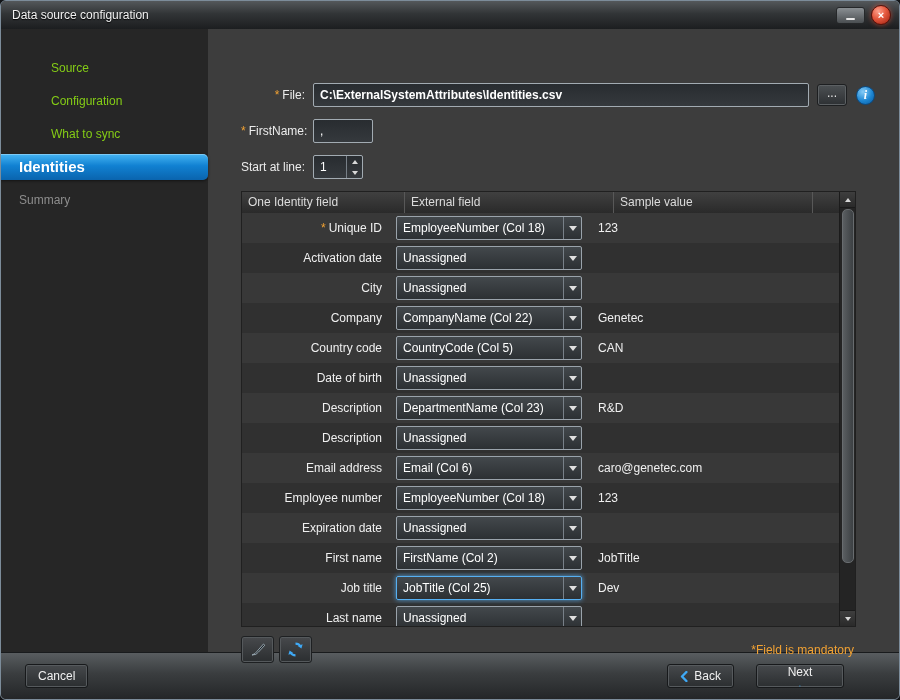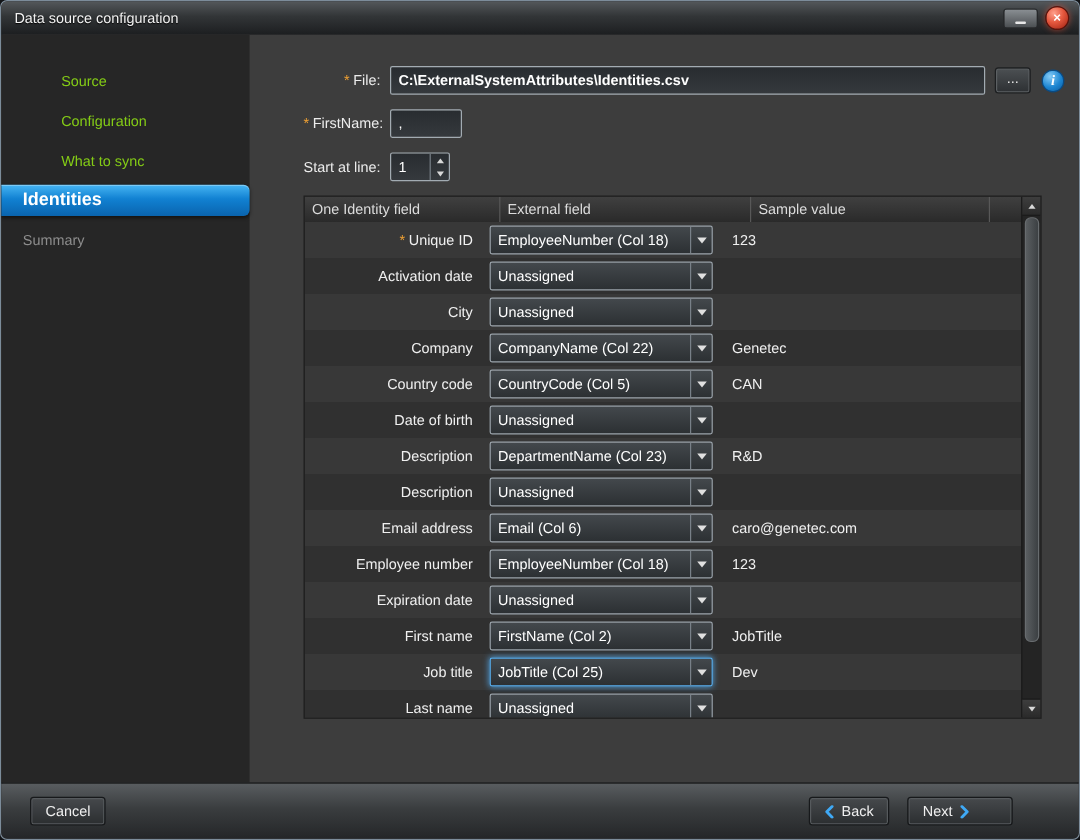--- a/index.html
+++ b/index.html
@@ -15,21 +15,21 @@
   .btn-close{width:18px;height:18px;border-radius:50%;background:radial-gradient(circle at 35% 28%,#ffa08c,#e4573d 45%,#9c1f10);border:1px solid #5d120a;color:#fff;font-size:11px;font-weight:bold;display:flex;align-items:center;justify-content:center;cursor:pointer;box-shadow:0 0 5px rgba(255,90,60,.55);}
 
   
   .dialog-body{flex:1;display:flex;background:#3d3d3d;min-height:0;}
   .sidebar{width:207px;flex:0 0 207px;background:#262626;padding-top:26px;}
   .nav-item{height:26px;line-height:26px;padding-left:18px;margin-bottom:7px;cursor:pointer;white-space:nowrap;}
   .nav-item.link{color:#84cc16;margin-left:32px;}
   .nav-item.disabled{color:#8d8d8d;cursor:default;}
   .nav-item.selected{background:linear-gradient(#46b5f3,#1181d2 45%,#0a64ae);color:#fff;font-weight:bold;font-size:15px;border-radius:0 5px 5px 0;box-shadow:inset 0 1px 0 rgba(255,255,255,.3), 0 1px 3px rgba(0,0,0,.5);}
 
-  .content{flex:1;padding:26px 0 0 45px;position:relative;min-width:0;}
+  .content{flex:1;padding:26px 0 0 33px;position:relative;min-width:0;margin-top:28px;}
 
   
   .form-row{display:flex;align-items:center;margin-bottom:12px;}
   .flabel{width:64px;flex:0 0 64px;text-align:right;margin-right:8px;white-space:nowrap;color:#ececec;}
   .req{color:#f2a233;margin-right:3px;}
   .text-input{background:linear-gradient(#282c30,#35393d);border:1px solid #a2abb2;border-radius:2px;color:#fff;height:22px;padding:0 6px;font-size:12px;font-family:"Liberation Sans",sans-serif;outline:none;}
   .file-input{width:482px;font-weight:bold;}
   .small-input{width:46px;}
   .browse-btn{width:30px;height:22px;margin-left:8px;background:linear-gradient(#4c5053,#2d3033);border:1px solid #1d1f21;box-shadow:inset 0 0 0 1px #5c6063;border-radius:3px;color:#e6e6e6;font-size:12px;cursor:pointer;display:flex;align-items:center;justify-content:center;padding-bottom:5px;}
   .info-icon{width:17px;height:17px;border-radius:50%;background:radial-gradient(circle at 35% 28%,#86ccf7,#1d86d2 55%,#0a5a9e);border:1px solid #0a4a82;color:#fff;font-style:italic;font-weight:bold;font-family:"Liberation Serif",serif;font-size:12px;display:flex;align-items:center;justify-content:center;margin-left:9px;cursor:pointer;}
@@ -70,23 +70,23 @@
 
   
   .below{display:flex;align-items:center;margin-top:9px;width:613px;}
   .tool-btn{width:31px;height:25px;margin-right:5px;background:linear-gradient(#47494c,#2b2e30);border:1px solid #1e2022;box-shadow:inset 0 0 0 1px #55595c;border-radius:3px;display:flex;align-items:center;justify-content:center;cursor:pointer;}
   .mandatory{margin-left:auto;color:#f2a233;}
 
   
   .footer{height:46px;flex:0 0 46px;background:linear-gradient(#595d60,#3a3d3f 45%,#242628);border-top:1px solid #191b1d;display:flex;align-items:center;padding:0 55px 0 24px;}
   .btn{height:24px;background:linear-gradient(#46494c,#2b2e30);border:1px solid #17191b;box-shadow:inset 0 0 0 1px #565a5d;border-radius:3px;color:#f0f0f0;display:inline-flex;align-items:center;justify-content:flex-start;gap:6px;padding:0 12px;font-size:12px;font-family:"Liberation Sans",sans-serif;cursor:pointer;white-space:nowrap;}
   .cancel-btn{min-width:62px;}
-  .footer-right{margin-left:auto;display:flex;gap:15px;}
+  .footer-right{margin-left:auto;display:flex;gap:22px;}
   .back-btn{min-width:62px;}
-  .next-btn{min-width:88px;}
+  .next-btn{min-width:88px;flex-direction:column;}
 </style>
 </head>
 <body>
 
 <div class="window">
 
   <div class="titlebar">
     <span class="title">Data source configuration</span>
     <div class="winbtns">
       <div class="btn-min">
@@ -294,20 +294,36 @@
           <div class="scroll-btn scroll-up">
               <span class="tri-up"></span>
             </div>
           <div class="scroll-thumb"></div>
           <div class="scroll-btn scroll-down">
               <span class="tri-down"></span>
             </div>
         </div>
       </div>
 
+      <div class="below">
+        <div class="tool-btn">
+          <svg width="18" height="16" viewBox="0 0 18 16">
+            <path d="M3 13 Q6.5 12 8.3 9 L14.5 2 L15.8 3.2 L9.5 10 Q7.5 13.2 3 13 Z" fill="#22262a" stroke="#9fb0ba" stroke-width="0.9"></path>
+          </svg>
+        </div>
+        <div class="tool-btn">
+          <svg width="17" height="17" viewBox="0 0 17 17">
+            <path d="M8.5 2.6 a5.9 5.9 0 0 1 5.1 2.9" stroke="#3fa9f5" stroke-width="2.1" fill="none"></path>
+            <path d="M15.6 3.2 L14.4 7.4 L10.8 5.0 Z" fill="#3fa9f5"></path>
+            <path d="M8.5 14.4 a5.9 5.9 0 0 1 -5.1 -2.9" stroke="#3fa9f5" stroke-width="2.1" fill="none"></path>
+            <path d="M1.4 13.8 L2.6 9.6 L6.2 12.0 Z" fill="#3fa9f5"></path>
+          </svg>
+        </div>
+        <span class="mandatory">*Field is mandatory</span>
+      </div>
 
     </div>
   </div>
 
   <div class="footer">
     <button class="btn cancel-btn">
         <span>Cancel</span>
       </button>
     <div class="footer-right">
       <button class="btn back-btn">

